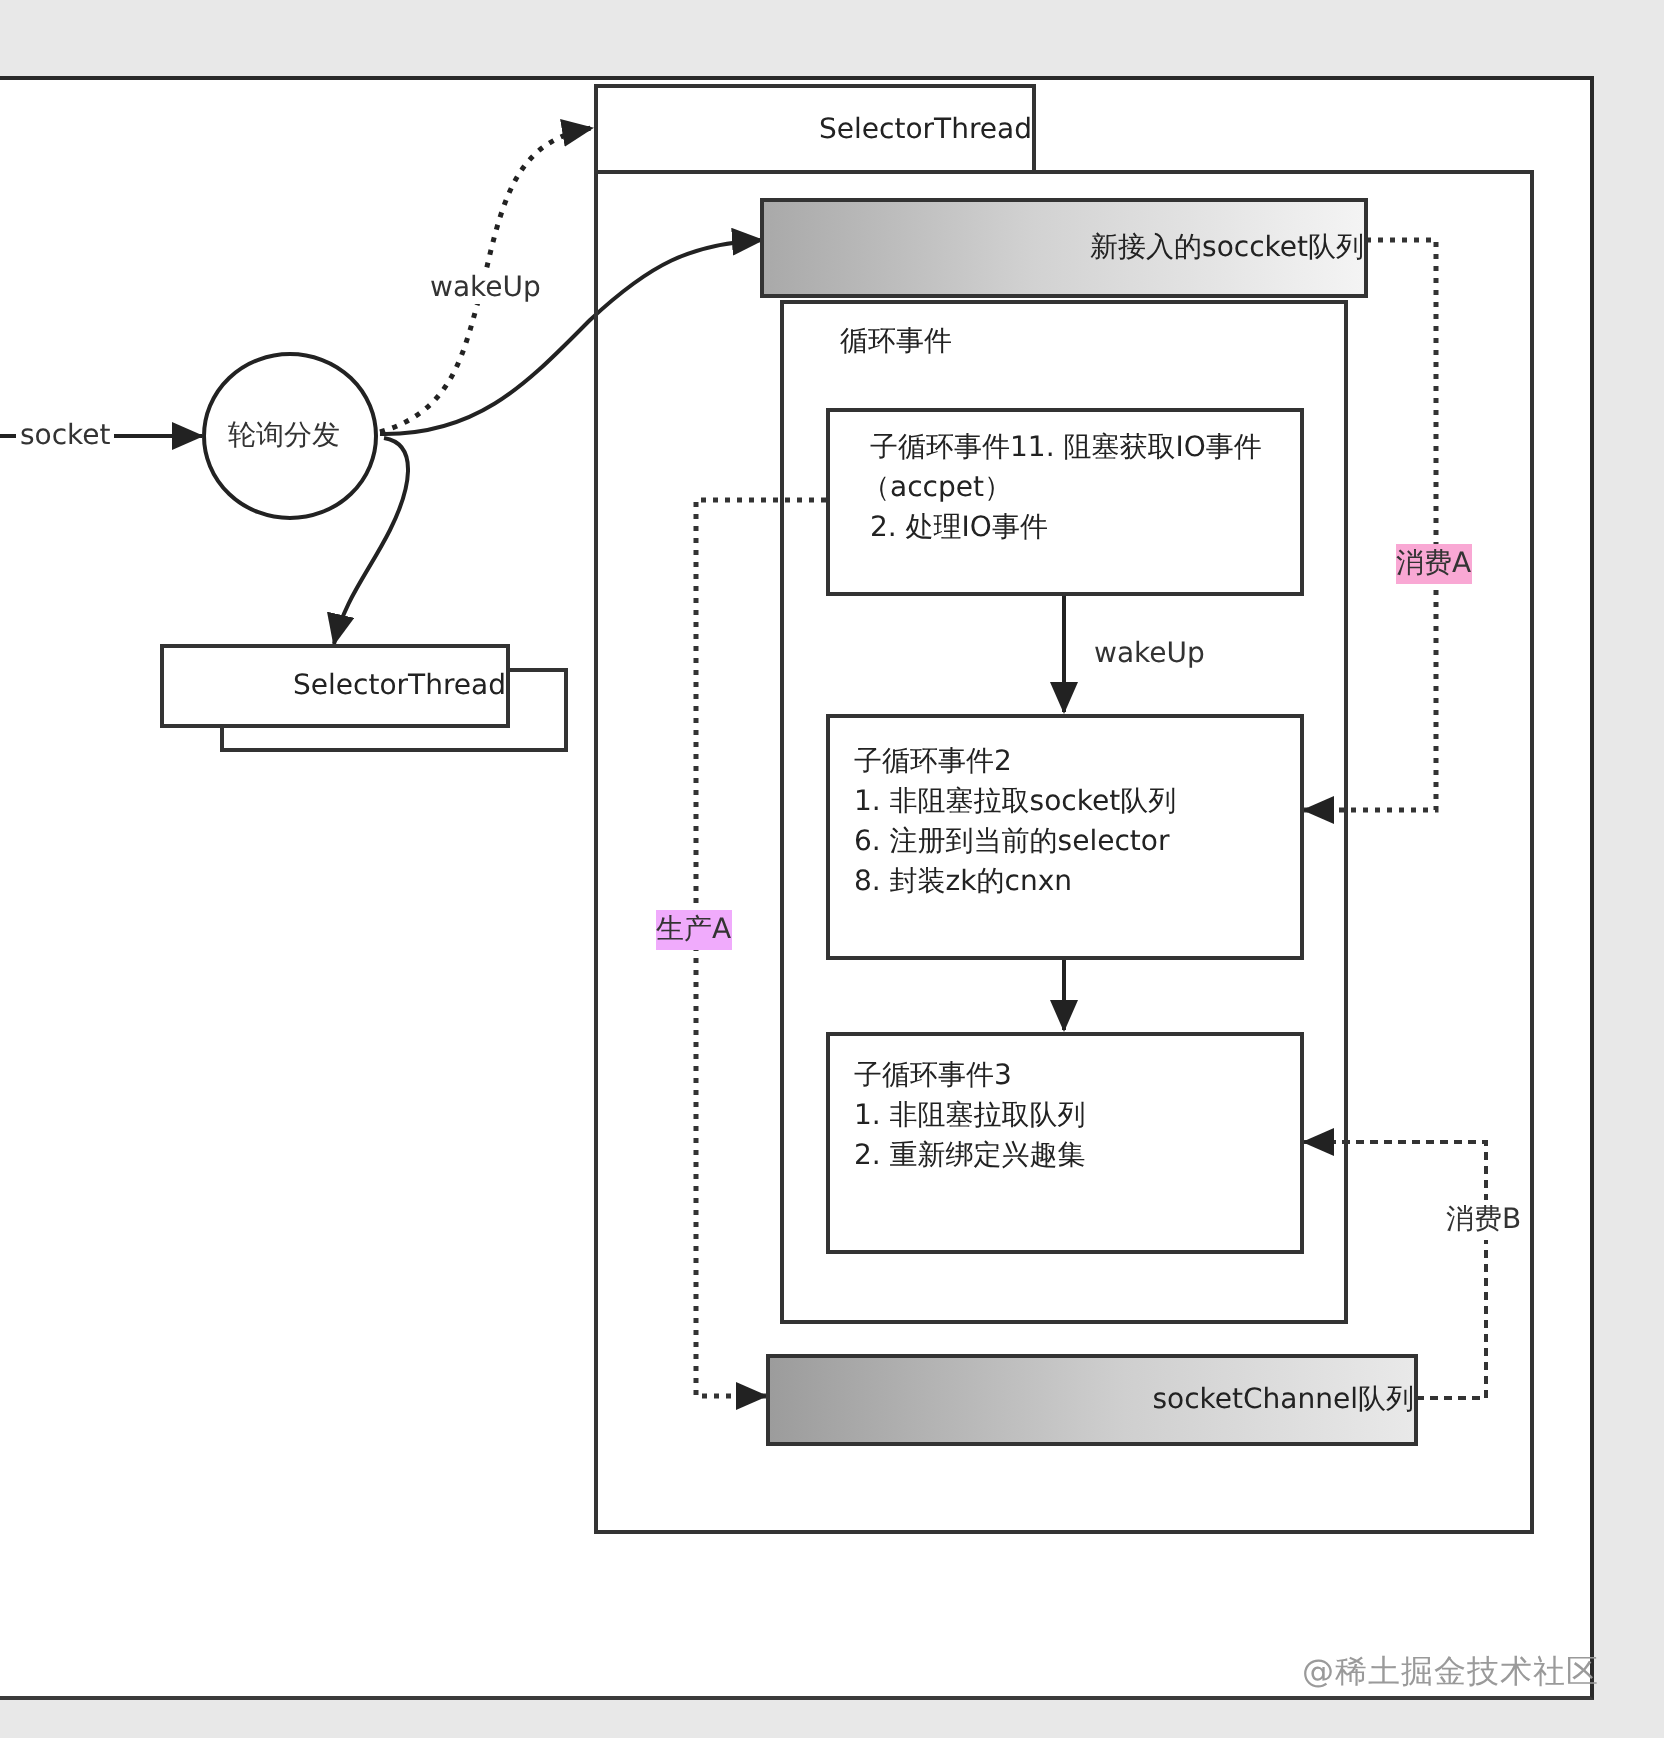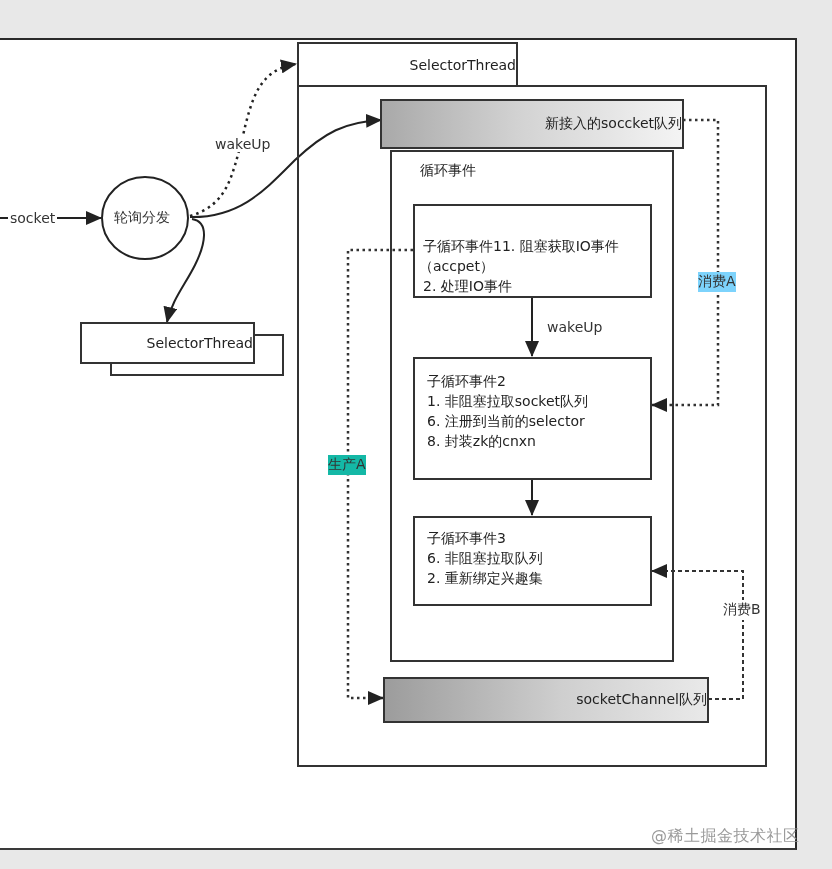--- a/index.html
+++ b/index.html
@@ -94,47 +94,47 @@
 </div>
 
 <div class="queue centered" style="left:380px; top:99px; width:304px; height:50px;">
   <span>新接入的soccket队列</span>
 </div>
 
 <div class="box" style="left:390px; top:150px; width:284px; height:512px; background:transparent;"></div>
 <div class="label" style="left:420px; top:162px; font-size:14px; color:#222;">循环事件</div>
 
 <div class="box" style="left:413px; top:204px; width:239px; height:94px;">
-  <div class="block-text" style="left:8px; top:8px;margin-top:22px;">
+  <div class="block-text" style="left:20px; top:8px;">
     <div>子循环事件11. 阻塞获取IO事件</div>
     <div style="margin-left:-4px;">（accpet）</div>
     <div>2. 处理IO事件</div>
   </div>
 </div>
 
 <div class="label" style="left:547px; top:319px;">wakeUp</div>
 
 <div class="box" style="left:413px; top:357px; width:239px; height:123px;">
   <div class="block-text" style="left:12px; top:12px;">
     <div>子循环事件2</div>
     <div>1. 非阻塞拉取socket队列</div>
     <div>6. 注册到当前的selector</div>
     <div>8. 封装zk的cnxn</div>
   </div>
 </div>
 
-<div class="box" style="left:413px; top:516px; width:239px; height:90px;">
+<div class="box" style="left:413px; top:516px; width:239px; height:111px;">
   <div class="block-text" style="left:12px; top:10px;">
     <div>子循环事件3</div>
-    <div>6. 非阻塞拉取队列</div>
+    <div>1. 非阻塞拉取队列</div>
     <div>2. 重新绑定兴趣集</div>
   </div>
 </div>
 
 <div class="queue queue2 centered" style="left:383px; top:677px; width:326px; height:46px;">
   <span>socketChannel队列</span>
 </div>
 
-<div class="label" style="left:698px; top:272px; background:#7dd3fc; padding:1px 0;">消费A</div>
-<div class="label" style="left:328px; top:455px; background:#14b8a6; padding:1px 0;">生产A</div>
+<div class="label" style="left:698px; top:272px; background:#f9a8d4; padding:1px 0;">消费A</div>
+<div class="label" style="left:328px; top:455px; background:#f0abfc; padding:1px 0;">生产A</div>
 <div class="label" style="left:723px; top:600px; background:#fff; padding:1px 0;">消费B</div>
 
 <div class="watermark">@稀土掘金技术社区</div>
 
 </body></html>

